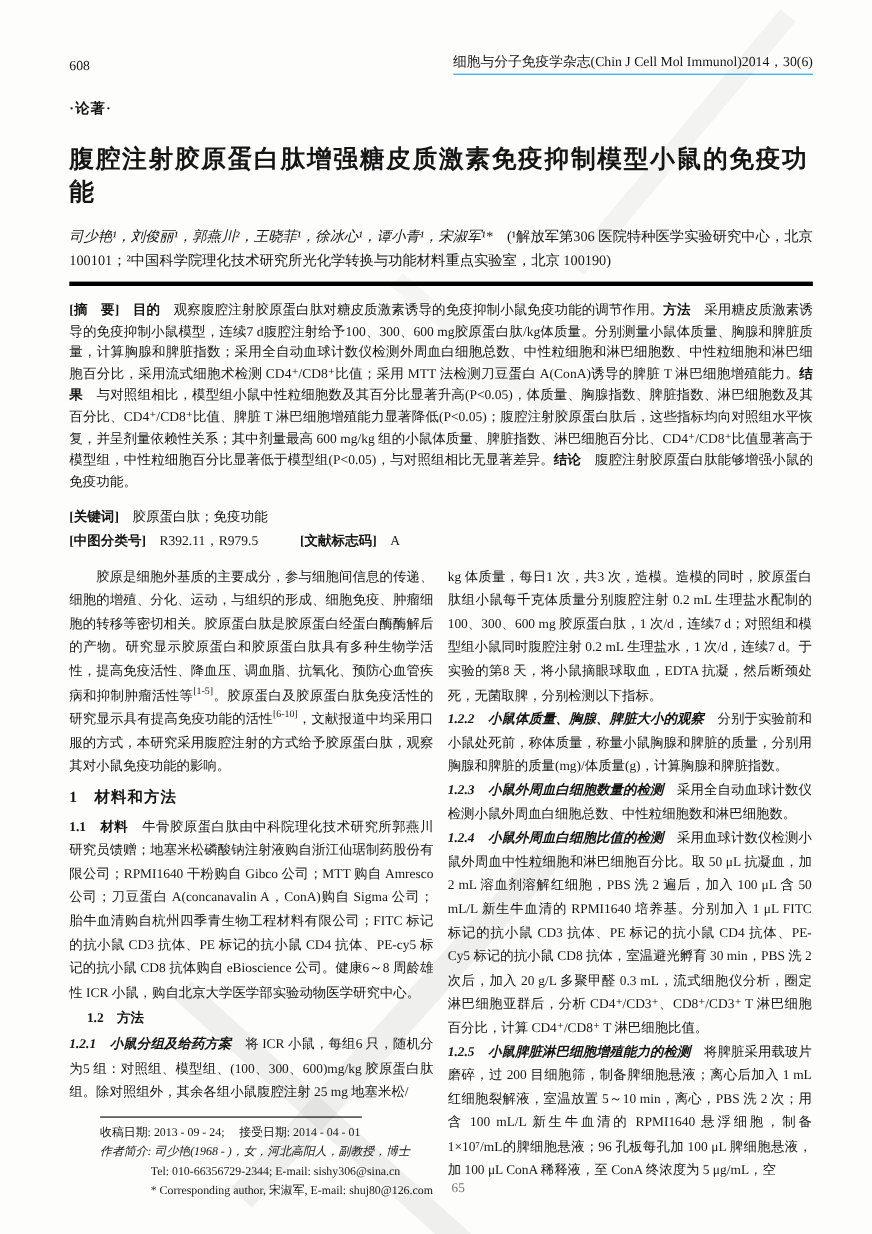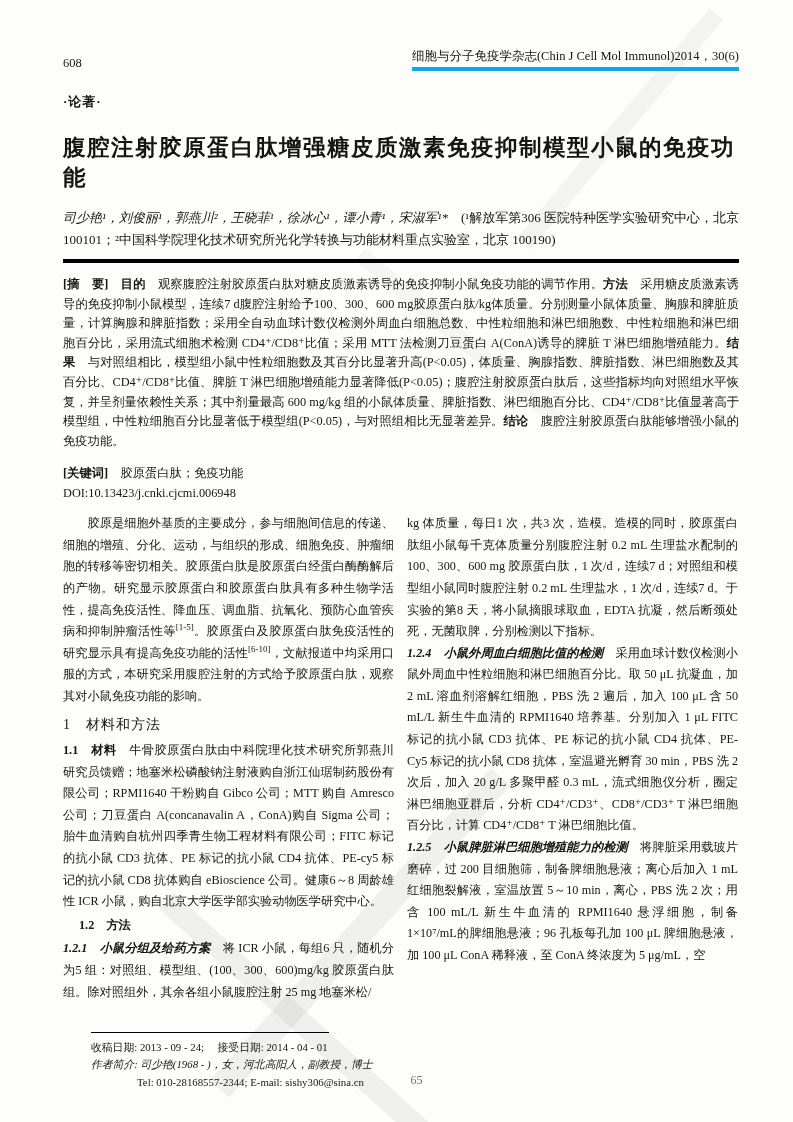--- a/index.html
+++ b/index.html
@@ -1,21 +1,21 @@
 <!DOCTYPE html>
 <html><head>
 <meta charset="utf-8">
 <style>
   html,body{margin:0;padding:0;background:#e8e8e8;}
   .page{position:relative;width:793px;height:1122px;background:#fdfdfc;margin:0 auto;
         font-family:"Liberation Serif","DejaVu Serif",serif;color:#151515;overflow:hidden;padding-left:40px;}
   .content{position:absolute;left:63px;top:0;width:676px;}
   
   .hdr-row1{display:flex;justify-content:space-between;align-items:flex-end;margin-top:48px;font-size:12.5px;}
-  .journal{border-bottom:4px solid #0ea5e9;padding-bottom:2px;}
+  .journal{border-bottom:1px solid #0ea5e9;padding-bottom:2px;}
   .hdr-row2{display:flex;justify-content:space-between;align-items:flex-start;margin-top:22px;font-size:13px;}
   .lunzhu{font-weight:bold;letter-spacing:1px;}
   .artid{font-weight:bold;}
   
   .title{margin-top:22px;font-size:22.5px;font-weight:bold;letter-spacing:1.5px;line-height:30px;}
   .authors{margin-top:14px;font-size:13px;line-height:22px;text-align:justify;}
   .authors .names{font-style:italic;}
   .thickrule{margin-top:8px;height:4px;background:#000;}
   
   .abstract{margin-top:12px;font-size:12.3px;line-height:19.6px;text-align:justify;}
@@ -23,21 +23,21 @@
   .meta-line{font-size:12.3px;line-height:19.5px;margin-top:2px;}
   .meta-gap{display:inline-block;width:38px;}
   .doi{font-size:12.3px;margin-top:3px;}
   
   .cols{display:flex;gap:13px;margin-top:12px;}
   .col{width:331px;font-size:12.2px;line-height:21.6px;text-align:justify;}
   .col-left{display:flex;flex-direction:column;height:578px;overflow:hidden;}
   .col-right{height:578px;overflow:hidden;}
   .ind{text-indent:2em;margin:0;}
   p.body-p{margin:0;}
-  .sec-h{font-size:14px;font-weight:normal;margin:7px 0 4px 0;letter-spacing:1px;}
+  .sec-h{font-size:14px;font-weight:bold;margin:7px 0 4px 0;letter-spacing:1px;}
   .sub-h{font-weight:bold;margin:2px 16px;}
   .bi{font-weight:bold;font-style:italic;}
   sup{font-size:9px;line-height:0;}
   
   .footnote{margin-top:auto;padding-top:6px;font-size:10.8px;line-height:17.5px;text-align:left;margin-left:28px;}
   .fn-rule{width:238px;height:1px;background:#000;margin-bottom:6px;}
   .fn-indent{padding-left:46px;}
   .fn-names{font-style:italic;}
   
   .pageno{position:absolute;left:0;bottom:34px;width:100%;text-align:center;font-size:12px;color:#737373;}
@@ -72,48 +72,51 @@
     <div class="title">腹腔注射胶原蛋白肽增强糖皮质激素免疫抑制模型小鼠的免疫功能</div>
 
     <div class="authors"><span class="names">司少艳¹，刘俊丽¹，郭燕川²，王晓菲¹，徐冰心¹，谭小青¹，宋淑军¹*</span><span>　(¹解放军第306 医院特种医学实验研究中心，北京 100101；²中国科学院理化技术研究所光化学转换与功能材料重点实验室，北京 100190)</span></div>
 
     <div class="thickrule"></div>
 
     <p class="abstract"><span class="b">[摘　要]　</span><span class="b">目的</span><span>　观察腹腔注射胶原蛋白肽对糖皮质激素诱导的免疫抑制小鼠免疫功能的调节作用。</span><span class="b">方法</span><span>　采用糖皮质激素诱导的免疫抑制小鼠模型，连续7 d腹腔注射给予100、300、600 mg胶原蛋白肽/kg体质量。分别测量小鼠体质量、胸腺和脾脏质量，计算胸腺和脾脏指数；采用全自动血球计数仪检测外周血白细胞总数、中性粒细胞和淋巴细胞数、中性粒细胞和淋巴细胞百分比，采用流式细胞术检测 CD4⁺/CD8⁺比值；采用 MTT 法检测刀豆蛋白 A(ConA)诱导的脾脏 T 淋巴细胞增殖能力。</span><span class="b">结果</span><span>　与对照组相比，模型组小鼠中性粒细胞数及其百分比显著升高(P&lt;0.05)，体质量、胸腺指数、脾脏指数、淋巴细胞数及其百分比、CD4⁺/CD8⁺比值、脾脏 T 淋巴细胞增殖能力显著降低(P&lt;0.05)；腹腔注射胶原蛋白肽后，这些指标均向对照组水平恢复，并呈剂量依赖性关系；其中剂量最高 600 mg/kg 组的小鼠体质量、脾脏指数、淋巴细胞百分比、CD4⁺/CD8⁺比值显著高于模型组，中性粒细胞百分比显著低于模型组(P&lt;0.05)，与对照组相比无显著差异。</span><span class="b">结论</span><span>　腹腔注射胶原蛋白肽能够增强小鼠的免疫功能。</span></p>
 
     <div class="meta-line"><span class="b">[关键词]</span><span>　胶原蛋白肽；免疫功能</span></div>
 
+    <div class="meta-line"><span class="b">[中图分类号]</span><span>　R392.11，R979.5</span><span class="meta-gap"></span><span class="b">[文献标志码]</span><span>　A</span></div>
 
-    <div class="doi">DOI:10.13423/j.cnki.cjcmi.006948</div>
 
     <div class="cols">
 
       <div class="col col-left">
         <p class="ind body-p"><span>胶原是细胞外基质的主要成分，参与细胞间信息的传递、细胞的增殖、分化、运动，与组织的形成、细胞免疫、肿瘤细胞的转移等密切相关。胶原蛋白肽是胶原蛋白经蛋白酶酶解后的产物。研究显示胶原蛋白和胶原蛋白肽具有多种生物学活性，提高免疫活性、降血压、调血脂、抗氧化、预防心血管疾病和抑制肿瘤活性等</span><sup>[1-5]</sup><span>。胶原蛋白及胶原蛋白肽免疫活性的研究显示具有提高免疫功能的活性</span><sup>[6-10]</sup><span>，文献报道中均采用口服的方式，本研究采用腹腔注射的方式给予胶原蛋白肽，观察其对小鼠免疫功能的影响。</span></p>
 
         <div class="sec-h">1　材料和方法</div>
 
         <p class="body-p"><span class="b">1.1　材料</span><span>　牛骨胶原蛋白肽由中科院理化技术研究所郭燕川研究员馈赠；地塞米松磷酸钠注射液购自浙江仙琚制药股份有限公司；RPMI1640 干粉购自 Gibco 公司；MTT 购自 Amresco 公司；刀豆蛋白 A(concanavalin A，ConA)购自 Sigma 公司；胎牛血清购自杭州四季青生物工程材料有限公司；FITC 标记的抗小鼠 CD3 抗体、PE 标记的抗小鼠 CD4 抗体、PE-cy5 标记的抗小鼠 CD8 抗体购自 eBioscience 公司。健康6～8 周龄雄性 ICR 小鼠，购自北京大学医学部实验动物医学研究中心。</span></p>
 
         <div class="sub-h">1.2　方法</div>
 
         <p class="body-p"><span class="bi">1.2.1　小鼠分组及给药方案</span><span>　将 ICR 小鼠，每组6 只，随机分为5 组：对照组、模型组、(100、300、600)mg/kg 胶原蛋白肽组。除对照组外，其余各组小鼠腹腔注射 25 mg 地塞米松/</span></p>
 
         <div class="footnote">
           <div class="fn-rule"></div>
           <div>收稿日期: 2013 - 09 - 24;　 接受日期: 2014 - 04 - 01</div>
           <div class="fn-names">作者简介: 司少艳(1968 - )，女，河北高阳人，副教授，博士</div>
-          <div class="fn-indent">Tel: 010-28168557-2344; E-mail: sishy306@sina.cn</div>
+          <div class="fn-indent">Tel: 010-66356729-2344; E-mail: sishy306@sina.cn</div>
+          <div class="fn-indent">* Corresponding author, 宋淑军, E-mail: shuj80@126.com</div>
         </div>
       </div>
 
       <div class="col col-right">
         <p class="body-p">kg 体质量，每日1 次，共3 次，造模。造模的同时，胶原蛋白肽组小鼠每千克体质量分别腹腔注射 0.2 mL 生理盐水配制的100、300、600 mg 胶原蛋白肽，1 次/d，连续7 d；对照组和模型组小鼠同时腹腔注射 0.2 mL 生理盐水，1 次/d，连续7 d。于实验的第8 天，将小鼠摘眼球取血，EDTA 抗凝，然后断颈处死，无菌取脾，分别检测以下指标。</p>
 
+        <p class="body-p"><span class="bi">1.2.2　小鼠体质量、胸腺、脾脏大小的观察</span><span>　分别于实验前和小鼠处死前，称体质量，称量小鼠胸腺和脾脏的质量，分别用胸腺和脾脏的质量(mg)/体质量(g)，计算胸腺和脾脏指数。</span></p>
 
+        <p class="body-p"><span class="bi">1.2.3　小鼠外周血白细胞数量的检测</span><span>　采用全自动血球计数仪检测小鼠外周血白细胞总数、中性粒细胞数和淋巴细胞数。</span></p>
 
         <p class="body-p"><span class="bi">1.2.4　小鼠外周血白细胞比值的检测</span><span>　采用血球计数仪检测小鼠外周血中性粒细胞和淋巴细胞百分比。取 50 μL 抗凝血，加 2 mL 溶血剂溶解红细胞，PBS 洗 2 遍后，加入 100 μL 含 50 mL/L 新生牛血清的 RPMI1640 培养基。分别加入 1 μL FITC 标记的抗小鼠 CD3 抗体、PE 标记的抗小鼠 CD4 抗体、PE-Cy5 标记的抗小鼠 CD8 抗体，室温避光孵育 30 min，PBS 洗 2 次后，加入 20 g/L 多聚甲醛 0.3 mL，流式细胞仪分析，圈定淋巴细胞亚群后，分析 CD4⁺/CD3⁺、CD8⁺/CD3⁺ T 淋巴细胞百分比，计算 CD4⁺/CD8⁺ T 淋巴细胞比值。</span></p>
 
         <p class="body-p"><span class="bi">1.2.5　小鼠脾脏淋巴细胞增殖能力的检测</span><span>　将脾脏采用载玻片磨碎，过 200 目细胞筛，制备脾细胞悬液；离心后加入 1 mL红细胞裂解液，室温放置 5～10 min，离心，PBS 洗 2 次；用含 100 mL/L 新生牛血清的 RPMI1640 悬浮细胞，制备 1×10⁷/mL的脾细胞悬液；96 孔板每孔加 100 μL 脾细胞悬液，加 100 μL ConA 稀释液，至 ConA 终浓度为 5 μg/mL，空</span></p>
       </div>
 
     </div>
   </div>
 
   <div class="pageno">65</div>

